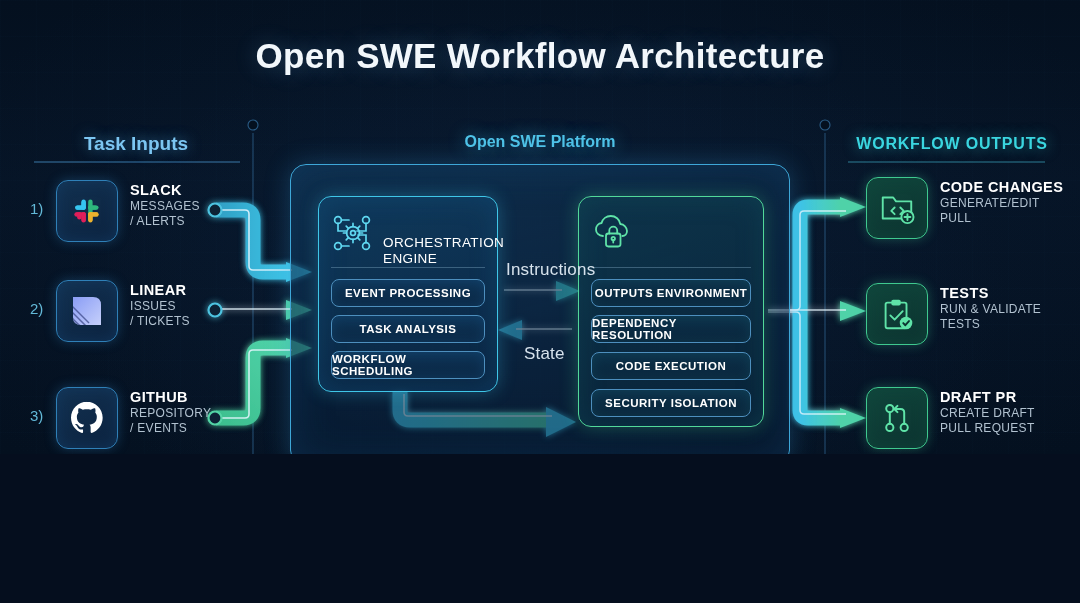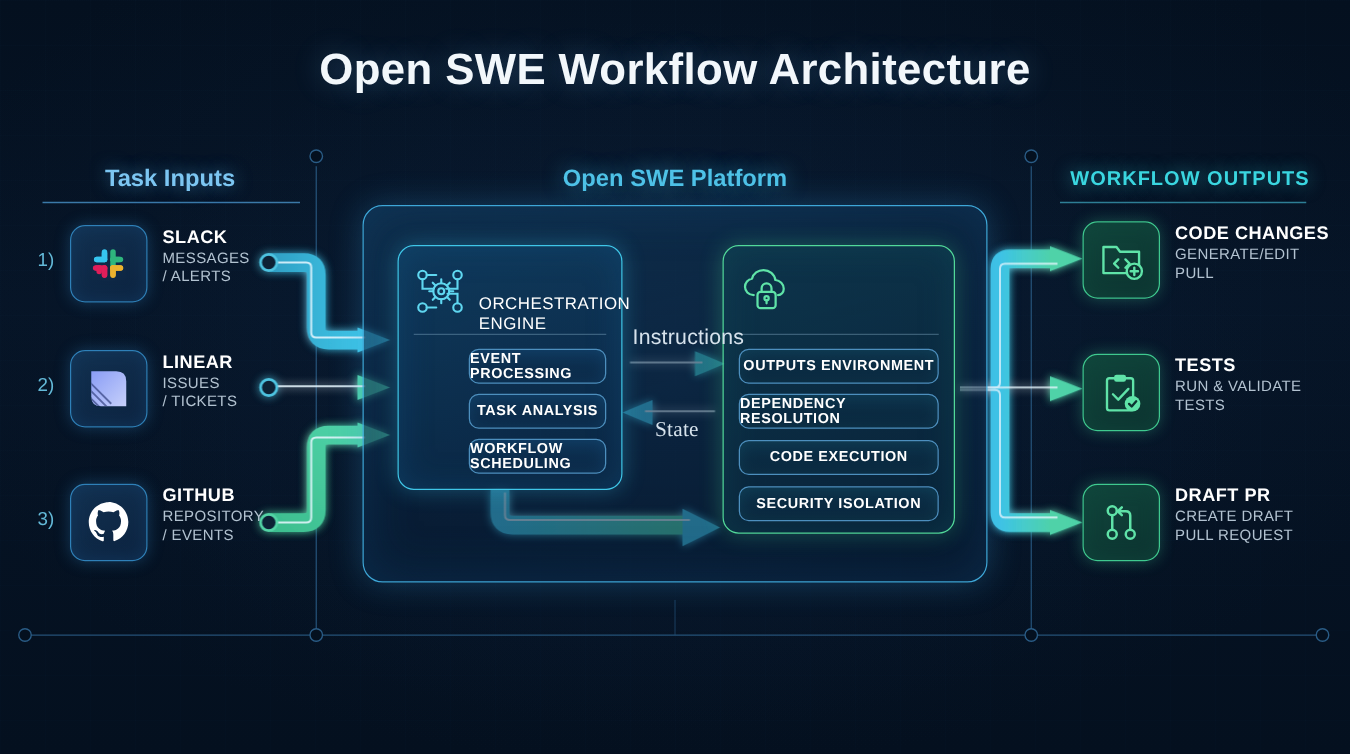--- a/index.html
+++ b/index.html
@@ -3,21 +3,21 @@
 <meta charset="utf-8">
 <style>
   html,body{margin:0;padding:0;}
   body{
     width:1080px;height:603px;overflow:hidden;
     background:#050e1e;
     font-family:"Liberation Sans", sans-serif;
     -webkit-font-smoothing:antialiased;
   }
   #stage{
-    position:relative;width:1080px;height:603px;overflow:hidden;
+    position:relative;width:1080px;height:454px;overflow:hidden;
     background:
       radial-gradient(ellipse 620px 380px at 540px 300px, rgba(18,48,80,.55) 0%, rgba(10,28,52,.25) 45%, rgba(5,14,30,0) 75%),
       radial-gradient(ellipse 900px 520px at 540px 250px, rgba(12,36,64,.35) 0%, rgba(5,14,30,0) 70%),
       linear-gradient(180deg,#04101f 0%,#061426 40%,#04101f 100%);
   }
   
   #grid{
     position:absolute;inset:0;
     background-image:
       linear-gradient(rgba(80,150,200,.030) 1px, transparent 1px),
@@ -31,21 +31,21 @@
   #title{
     position:absolute;left:0;top:36px;width:1080px;text-align:center;
     font-size:35px;font-weight:bold;color:#f2f7fb;letter-spacing:.3px;
     text-shadow:0 0 22px rgba(120,190,255,.30);
   }
 
   
   .colhead{position:absolute;font-weight:bold;text-align:center;}
   #head-inputs{left:20px;top:133px;width:232px;font-size:19px;color:#7cc6f2;
     text-shadow:0 0 14px rgba(90,180,240,.55);}
-  #head-platform{left:290px;top:133px;width:500px;font-size:19px;color:#4fc3e8;
+  #head-platform{left:290px;top:133px;width:500px;font-size:16px;color:#4fc3e8;
     text-shadow:0 0 16px rgba(70,190,235,.6);}
   #head-outputs{left:843px;top:135px;width:218px;font-size:16px;color:#3ad6e0;
     letter-spacing:.8px;text-shadow:0 0 14px rgba(60,210,220,.55);}
 
   
   .inrow{position:absolute;left:20px;width:235px;height:62px;}
   .num{position:absolute;left:10px;top:20px;width:26px;text-align:left;
     font-size:15px;color:#63b9d8;}
   .tile{
     position:absolute;left:36px;top:0;width:62px;height:62px;border-radius:12px;
@@ -87,32 +87,31 @@
   .divider{position:absolute;left:12px;right:12px;height:1px;background:rgba(150,190,215,.35);}
   .pill{
     position:absolute;left:12px;right:12px;height:28px;border-radius:8px;box-sizing:border-box;
     display:flex;align-items:center;justify-content:center;
     font-size:11.5px;font-weight:bold;color:#ffffff;letter-spacing:.5px;
   }
   #p-orch .pill{
     border:1.1px solid #4d8fbe;
     background:linear-gradient(180deg, rgba(15,55,90,.85), rgba(11,40,68,.85));
     box-shadow:inset 0 0 12px rgba(25,90,140,.35);
-    margin-left:44px;
   }
   #p-sand .pill{
     border:1.1px solid #4d8fbe;
     background:linear-gradient(180deg, rgba(13,52,76,.85), rgba(10,38,60,.85));
     box-shadow:inset 0 0 12px rgba(25,95,115,.30);
   }
 
   
   .flabel{position:absolute;font-size:17px;color:#d6e2ec;letter-spacing:.2px;}
   #lbl-instr{left:506px;top:260px;}
-  #lbl-state{left:524px;top:334px;font-family:Liberation Serif, serif;}
+  #lbl-state{left:524px;top:344px;}
 
   
   .outrow{position:absolute;left:866px;width:200px;height:62px;}
   .otile{
     position:absolute;left:0;top:0;width:62px;height:62px;border-radius:12px;
     box-sizing:border-box;border:1.4px solid #3fc98f;
     background:linear-gradient(150deg,#10463c 0%,#0c3330 100%);
     box-shadow:0 0 12px rgba(60,200,150,.32), inset 0 0 14px rgba(16,70,60,.8);
   }
   .otile svg{position:absolute;left:50%;top:50%;transform:translate(-50%,-50%);}

